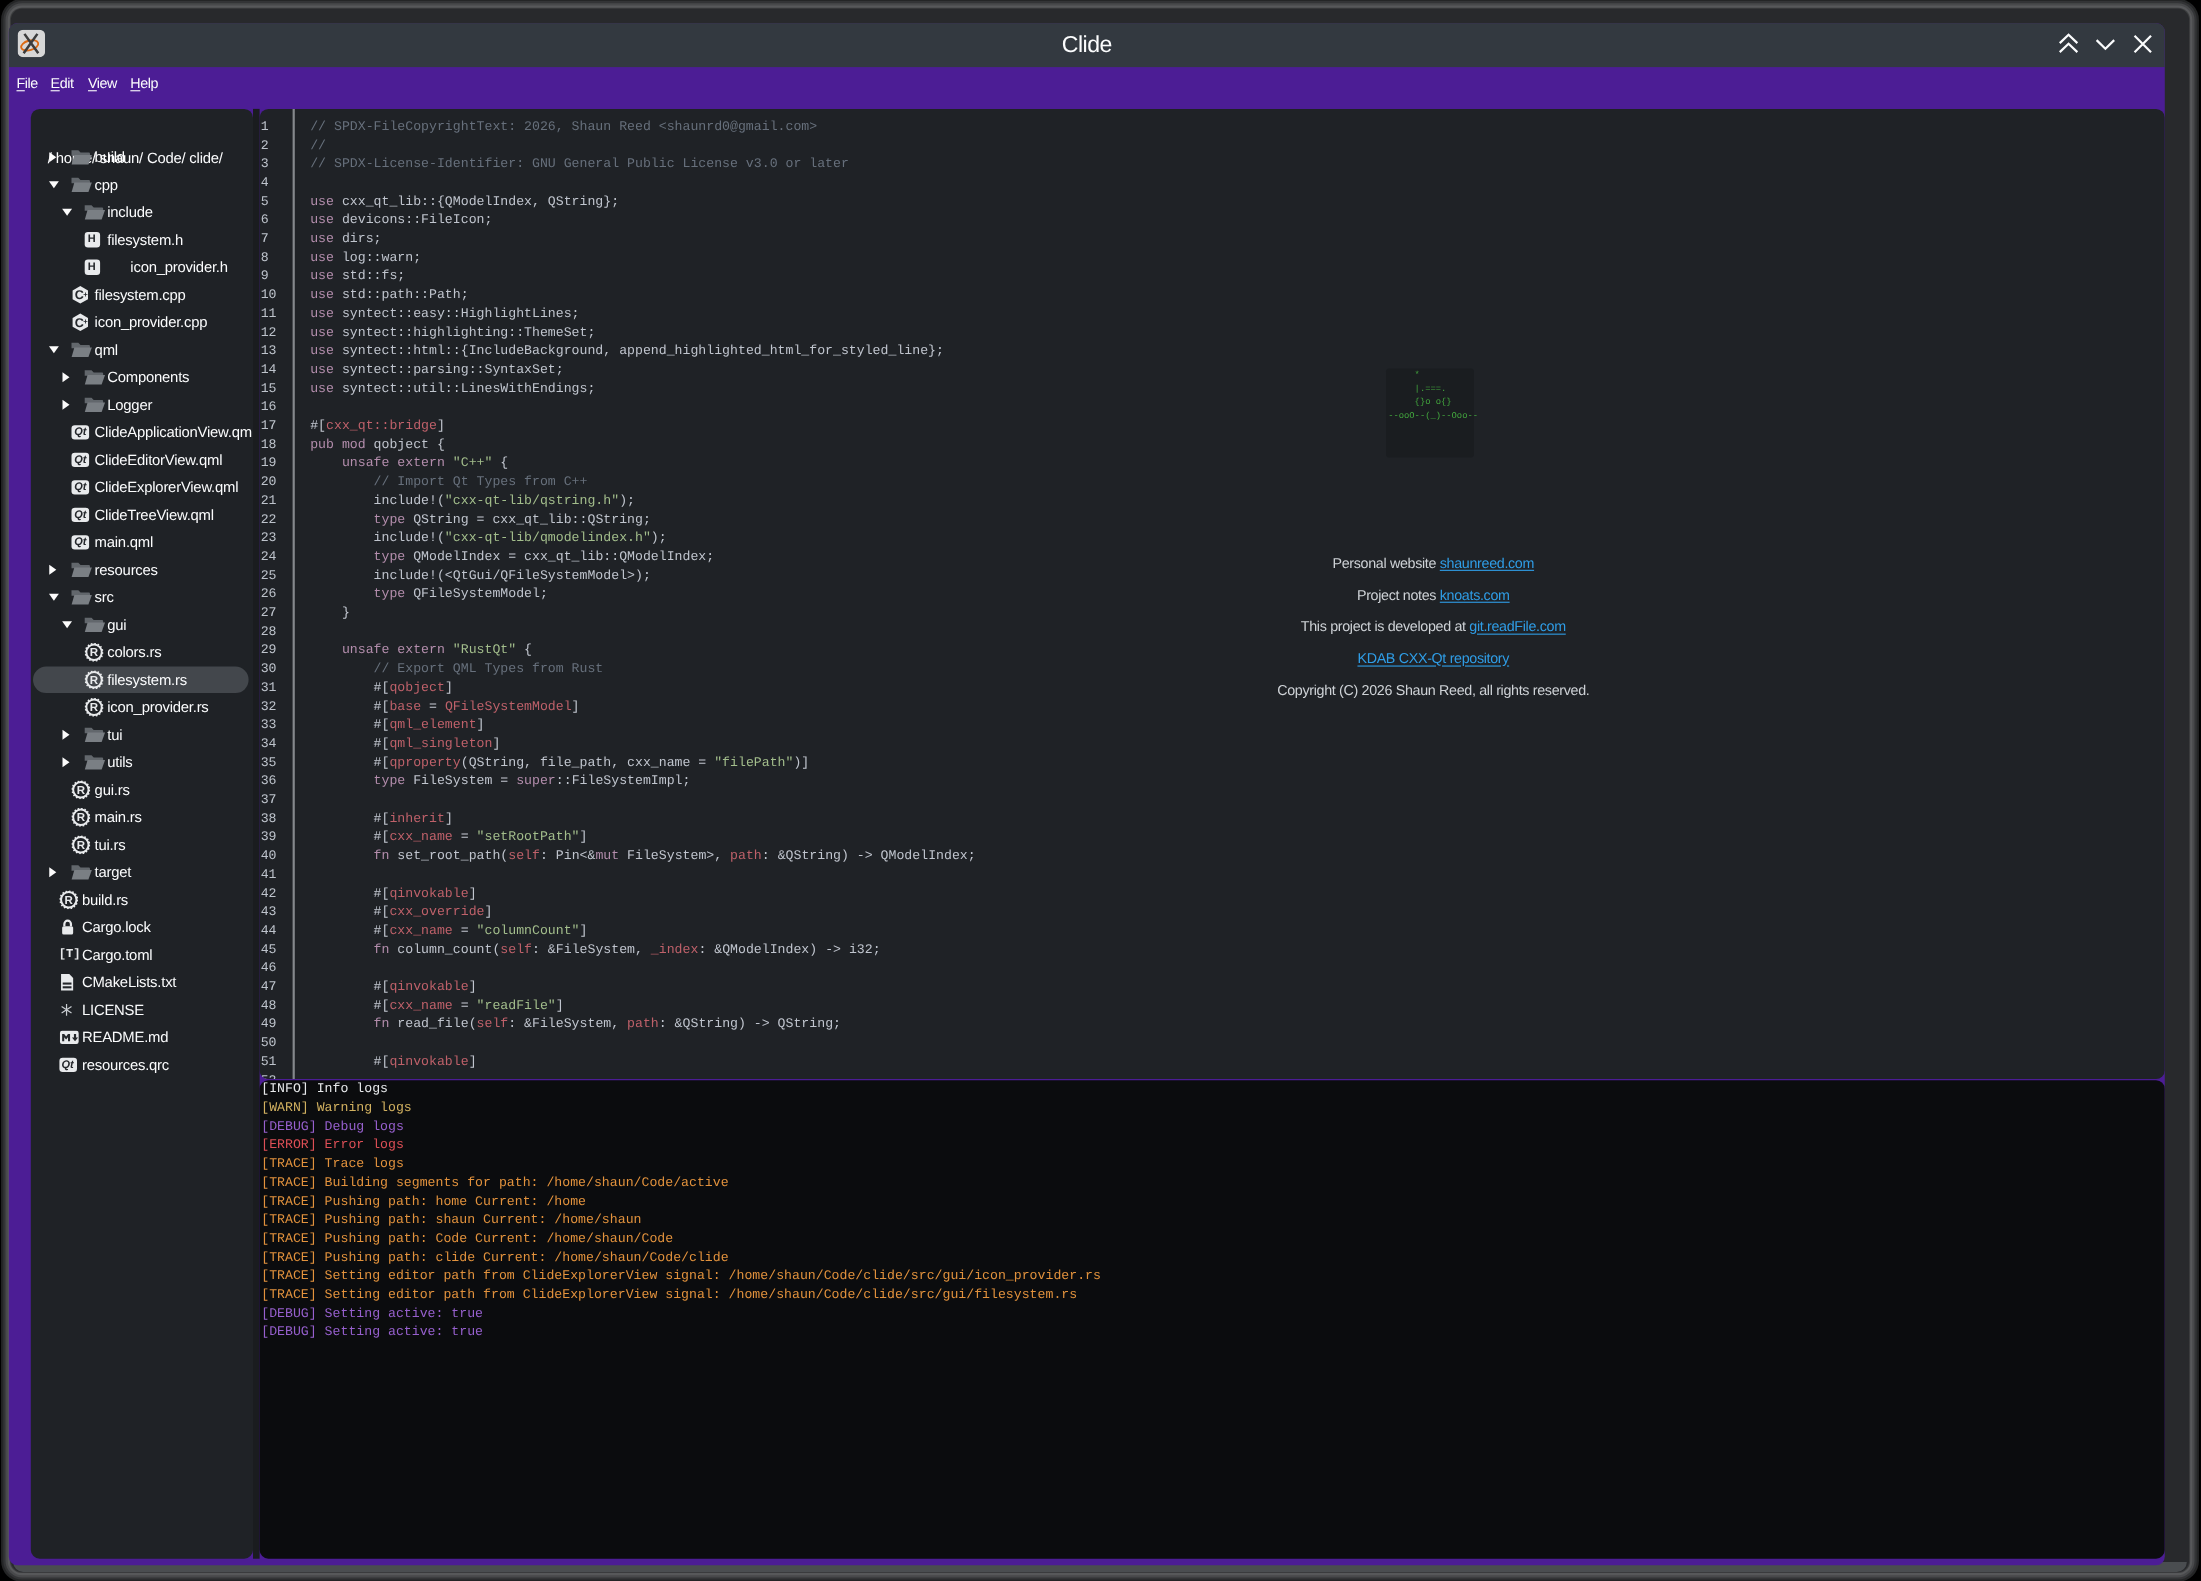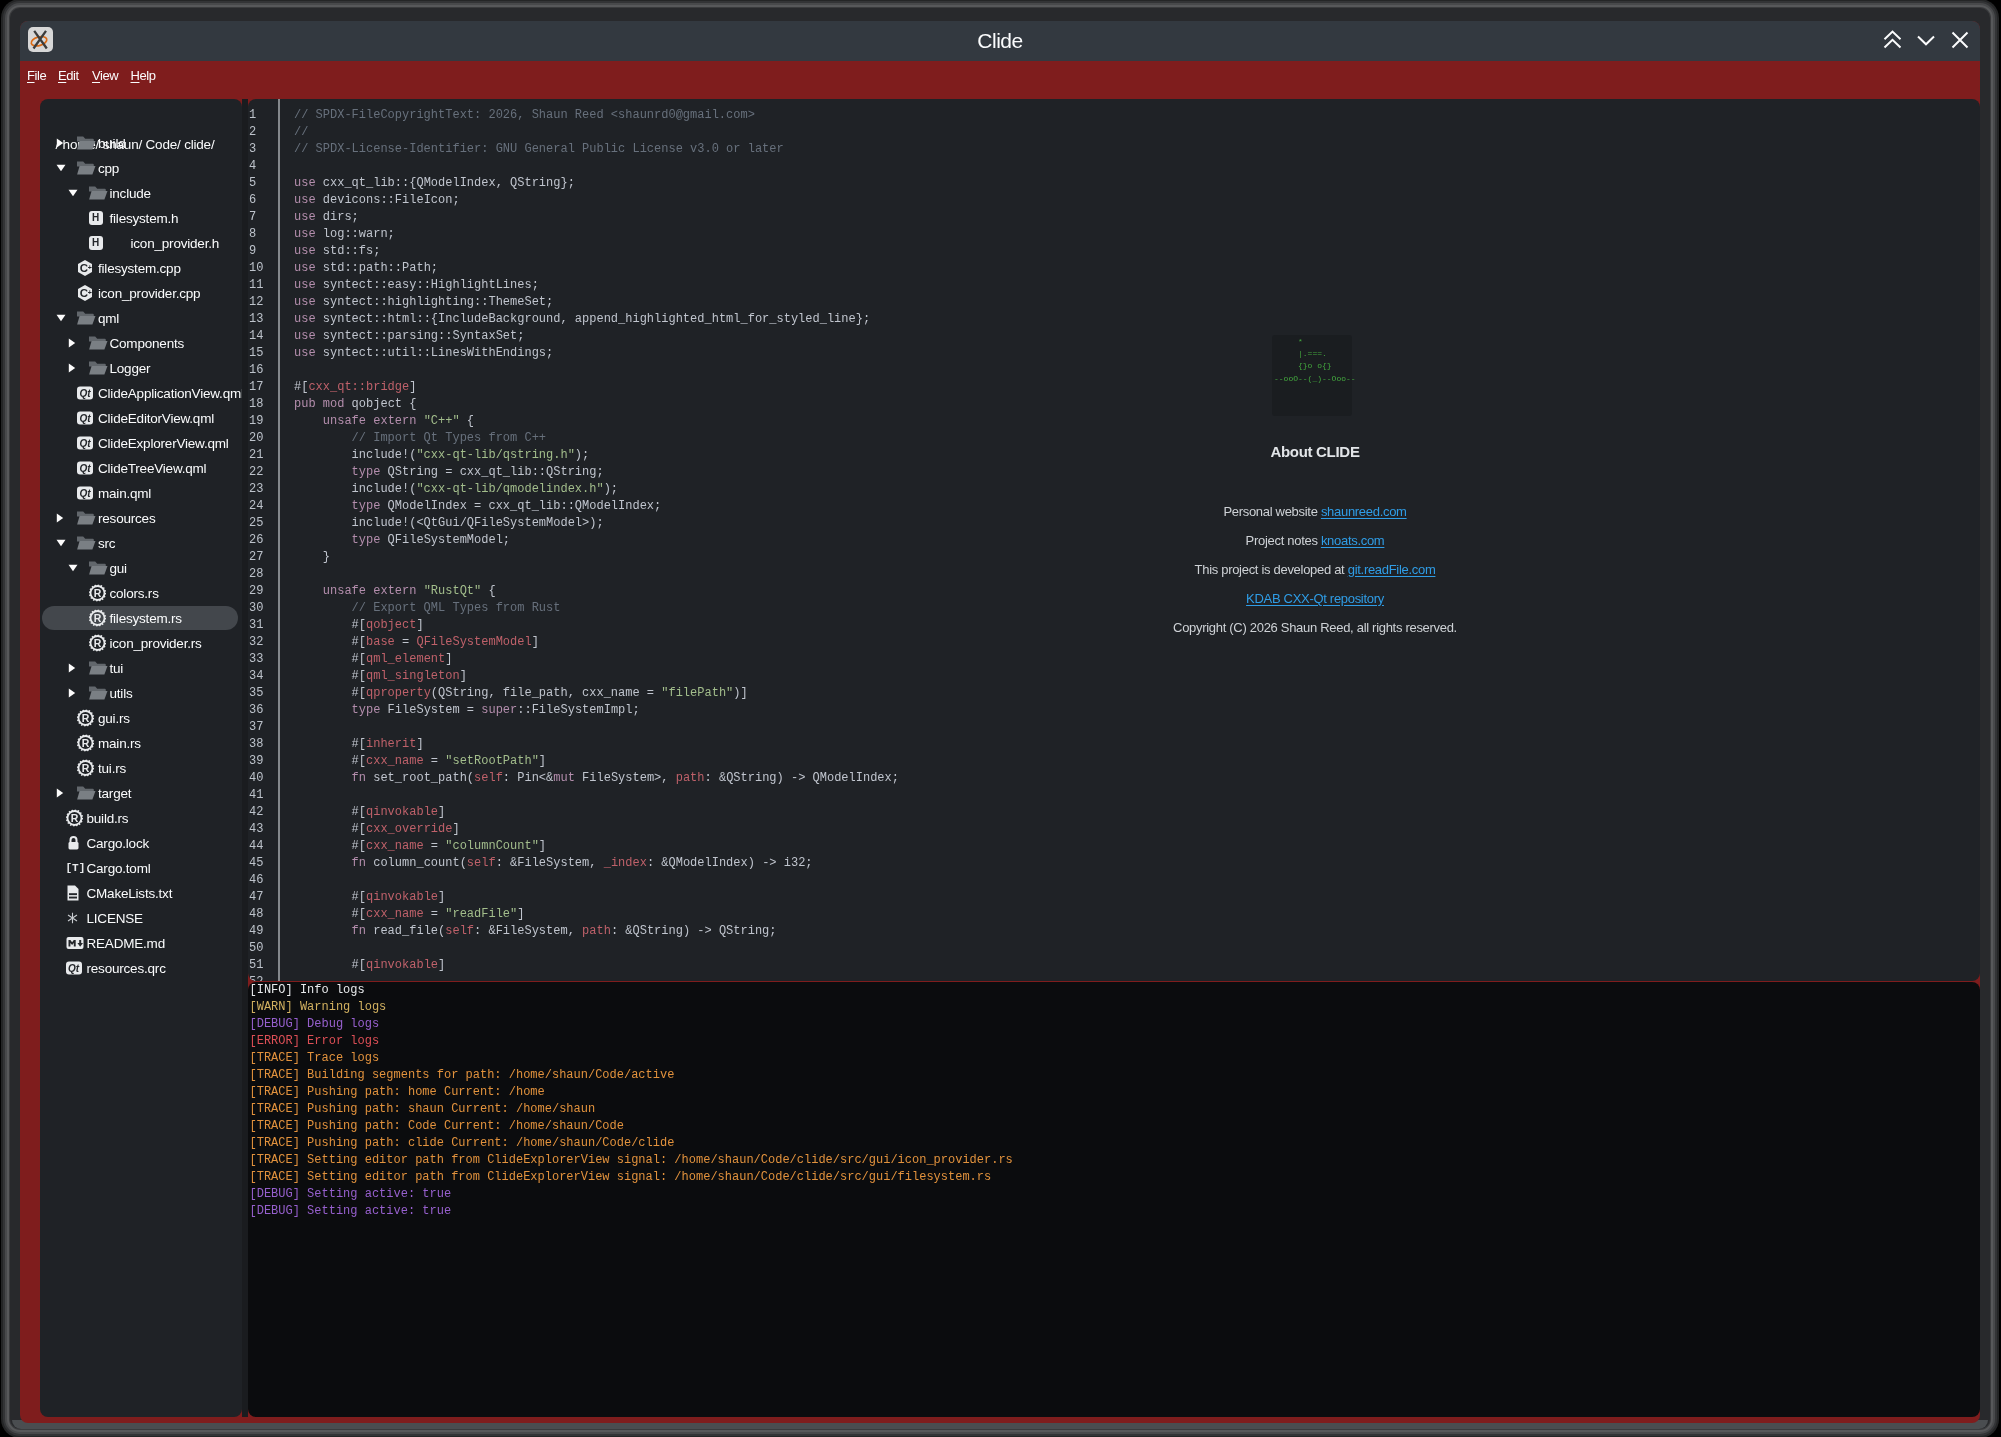--- a/index.html
+++ b/index.html
@@ -1,22 +1,22 @@
 <!DOCTYPE html>
 <html><head><meta charset="utf-8"><style>
 * { margin:0; padding:0; box-sizing:border-box; }
 html,body { width:2001px; height:1437px; background:#000000; overflow:hidden;
   font-family:"Liberation Sans",sans-serif; }
 #frame { position:absolute; left:10px; top:8px; width:1980px; height:1421px;
   background:#28292c; border-radius:10px;
   box-shadow:0 0 0 1px #3a3b3d, 0 0 0 3px #57585a, 0 0 0 5px #48494b, 0 0 0 7px #333436, 0 0 0 9px #242526; }
 #frame::after { content:""; position:absolute; left:2px; right:2px; bottom:0; height:9px;
   background:#4a4d50; border-radius:0 0 10px 10px; }
-#content { position:absolute; left:20px; top:21px; width:1960px; height:1402px;
-  background:#7f1d1d; border-radius:8px; overflow:hidden; }
+#content { position:absolute; left:8px; top:21px; width:1960px; height:1402px;
+  background:#4c1d95; border-radius:8px; overflow:hidden; }
 #titlebar { position:absolute; left:0; top:0; width:1960px; height:40px; background:#333940; }
 #title { position:absolute; left:0; top:8px; width:1960px; text-align:center;
   font-size:21px; letter-spacing:-0.5px; color:#fbfcfd; }
 #appicon { position:absolute; left:8px; top:6px; }
 #winbtns { position:absolute; left:1855px; top:5px; }
 #menubar { position:absolute; left:0; top:40px; width:1960px; height:34px; }
 .mitem { position:absolute; top:7px; font-size:13px; letter-spacing:-0.4px; color:#fbfcfd; }
 .mitem u { text-underline-offset:2px; text-decoration-thickness:1px; }
 #divider { position:absolute; left:222px; top:78px; width:6px; height:1318px; background:#1a1c1f; }
 #tree { position:absolute; left:20px; top:78px; width:202px; height:1318px;
@@ -553,19 +553,18 @@
 <span class="lt">[TRACE] Setting editor path from ClideExplorerView signal: /home/shaun/Code/clide/src/gui/filesystem.rs</span>
 <span class="ld">[DEBUG] Setting active: true</span>
 <span class="ld">[DEBUG] Setting active: true</span></pre>
     </div>
   <div id="artbox">
       <pre>     *
      |.===.
      {}o o{}
 --ooO--(_)--Ooo--</pre>
     </div>
-<div class="aline" style="top:421px;"><b style="color:#e2e5e8;font-size:15px;">About CLIDE</b></div>
 <div class="aline" style="top:480.5px;">Personal website <a>shaunreed.com</a></div>
 <div class="aline" style="top:509.5px;">Project notes <a>knoats.com</a></div>
 <div class="aline" style="top:538.5px;">This project is developed at <a>git.readFile.com</a></div>
 <div class="aline" style="top:567.5px;"><a>KDAB CXX-Qt repository</a></div>
 <div class="aline" style="top:596.5px;">Copyright (C) 2026 Shaun Reed, all rights reserved.</div>
 </div>
 
 </body></html>

